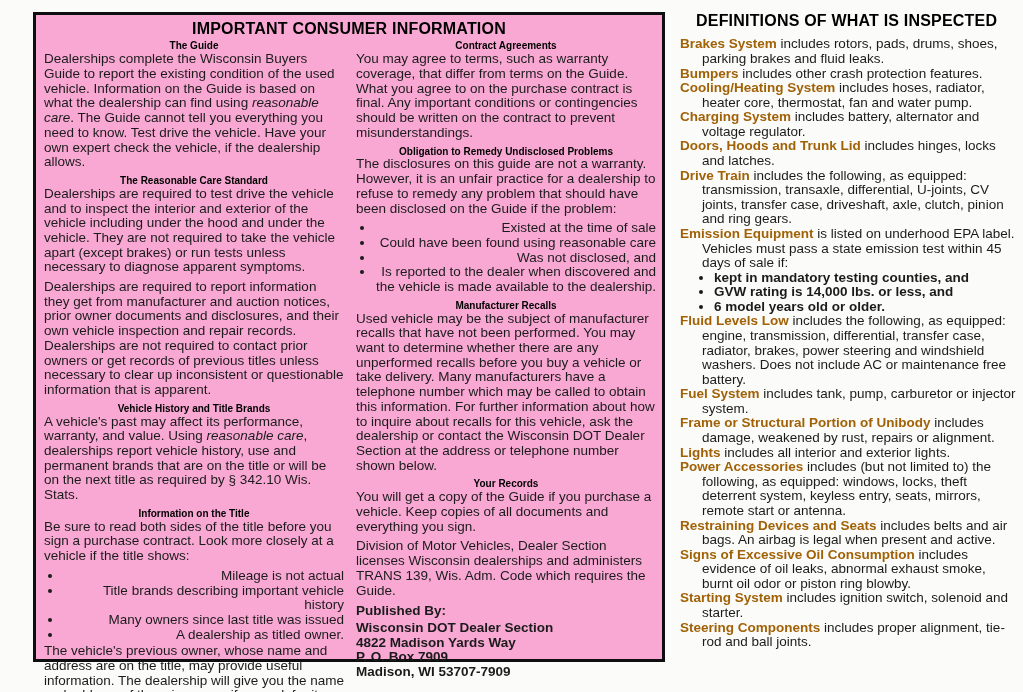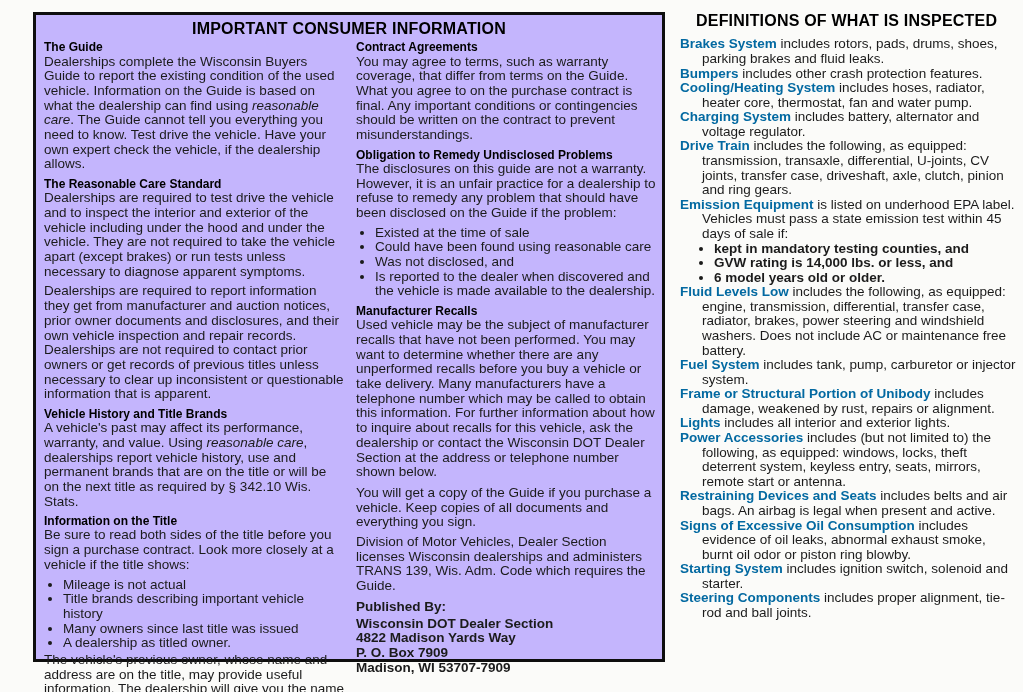--- a/index.html
+++ b/index.html
@@ -5,52 +5,53 @@
   html,body{margin:0;padding:0;}
   body{
     width:1023px;height:692px;position:relative;
     background:#fbfbf9;color:#1b1b1b;
     font-family:"Liberation Sans","DejaVu Sans",sans-serif;
     font-size:13.5px;line-height:1.09;
     -webkit-font-smoothing:antialiased;
   }
   .info-box{
     position:absolute;left:33px;top:12px;width:626px;height:644px;
-    border:3px solid #0e0e0e;background:#c4b5fd;
+    border:3px solid #0e0e0e;background:#f9a8d4;
     box-sizing:content-box;
   }
   .box-title{
     text-align:center;font-weight:bold;font-size:16px;
     padding-top:5px;letter-spacing:0.2px;color:#000;
   }
   .columns{display:flex;gap:12px;padding:4px 6px 0 8px;}
   .col{flex:1 1 0;}
   .col-left{max-width:306px;}
   .col-mid{max-width:300px;}
   section{margin-bottom:6px;}
   h3{
-    font-size:12px;font-weight:bold;margin:0;padding:0;color:#000;
+    font-size:10px;font-weight:bold;margin:0;padding:0;color:#000;
     white-space:nowrap;
+    text-align:center;
   }
   p{margin:0 0 5px 0;padding:0;}
   p:last-child{margin-bottom:0;}
-  ul.bullets{margin:0 0 2px 0;padding:0 0 0 19px;list-style:disc;}
+  ul.bullets{margin:0 0 2px 0;padding:0 0 0 19px;list-style:disc;text-align:right;}
   ul.bullets li{margin:0;padding:0;}
   .pub-label{margin:6px 0 2px 0;font-weight:bold;}
   .pub-line{font-weight:bold;margin:0;}
 
   .defs{position:absolute;left:680px;top:12px;width:338px;}
   .defs h2{
     font-size:16px;font-weight:bold;margin:0 0 8px 16px;color:#000;
     letter-spacing:0.2px;
   }
   .def p{
     margin:0;padding-left:22px;text-indent:-22px;line-height:1.08;
   }
-  .def b{font-weight:bold;color:#0369a1;}
+  .def b{font-weight:bold;color:#a16207;}
   .def ul{
     margin:0;padding-left:34px;list-style:disc;text-indent:0;
     line-height:1.08;
     font-weight:bold;
   }
   .def ul li{margin:0;padding:0;}
   i{font-style:italic;}
 </style>
 </head>
 <body>
@@ -105,20 +106,21 @@
           <li>Is reported to the dealer when discovered and the vehicle is made available to the dealership.</li>
         </ul>
       </section>
 
       <section>
         <h3>Manufacturer Recalls</h3>
         <p>Used vehicle may be the subject of manufacturer recalls that have not been performed. You may want to determine whether there are any unperformed recalls before you buy a vehicle or take delivery. Many manufacturers have a telephone number which may be called to obtain this information. For further information about how to inquire about recalls for this vehicle, ask the dealership or contact the Wisconsin DOT Dealer Section at the address or telephone number shown below.</p>
       </section>
 
       <section>
+        <h3>Your Records</h3>
         <p>You will get a copy of the Guide if you purchase a vehicle. Keep copies of all documents and everything you sign.</p>
         <p>Division of Motor Vehicles, Dealer Section licenses Wisconsin dealerships and administers TRANS 139, Wis. Adm. Code which requires the Guide.</p>
       </section>
 
       <section>
         <p class="pub-label">Published By:</p>
         <p class="pub-line">Wisconsin DOT Dealer Section</p>
         <p class="pub-line">4822 Madison Yards Way</p>
         <p class="pub-line">P. O. Box 7909</p>
         <p class="pub-line">Madison, WI 53707-7909</p>
@@ -136,20 +138,23 @@
     <p><b>Brakes System</b> <span>includes rotors, pads, drums, shoes, parking brakes and fluid leaks.</span></p>
   </div>
   <div class="def">
     <p><b>Bumpers</b> <span>includes other crash protection features.</span></p>
   </div>
   <div class="def">
     <p><b>Cooling/Heating System</b> <span>includes hoses, radiator, heater core, thermostat, fan and water pump.</span></p>
   </div>
   <div class="def">
     <p><b>Charging System</b> <span>includes battery, alternator and voltage regulator.</span></p>
+  </div>
+  <div class="def">
+    <p><b>Doors, Hoods and Trunk Lid</b> <span>includes hinges, locks and latches.</span></p>
   </div>
   <div class="def">
     <p><b>Drive Train</b> <span>includes the following, as equipped: transmission, transaxle, differential, U-joints, CV joints, transfer case, driveshaft, axle, clutch, pinion and ring gears.</span></p>
   </div>
   <div class="def">
     <p><b>Emission Equipment</b> <span>is listed on underhood EPA label. Vehicles must pass a state emission test within 45 days of sale if:</span></p>
     <ul>
       <li>kept in mandatory testing counties, and</li>
       <li>GVW rating is 14,000 lbs. or less, and</li>
       <li>6 model years old or older.</li>

